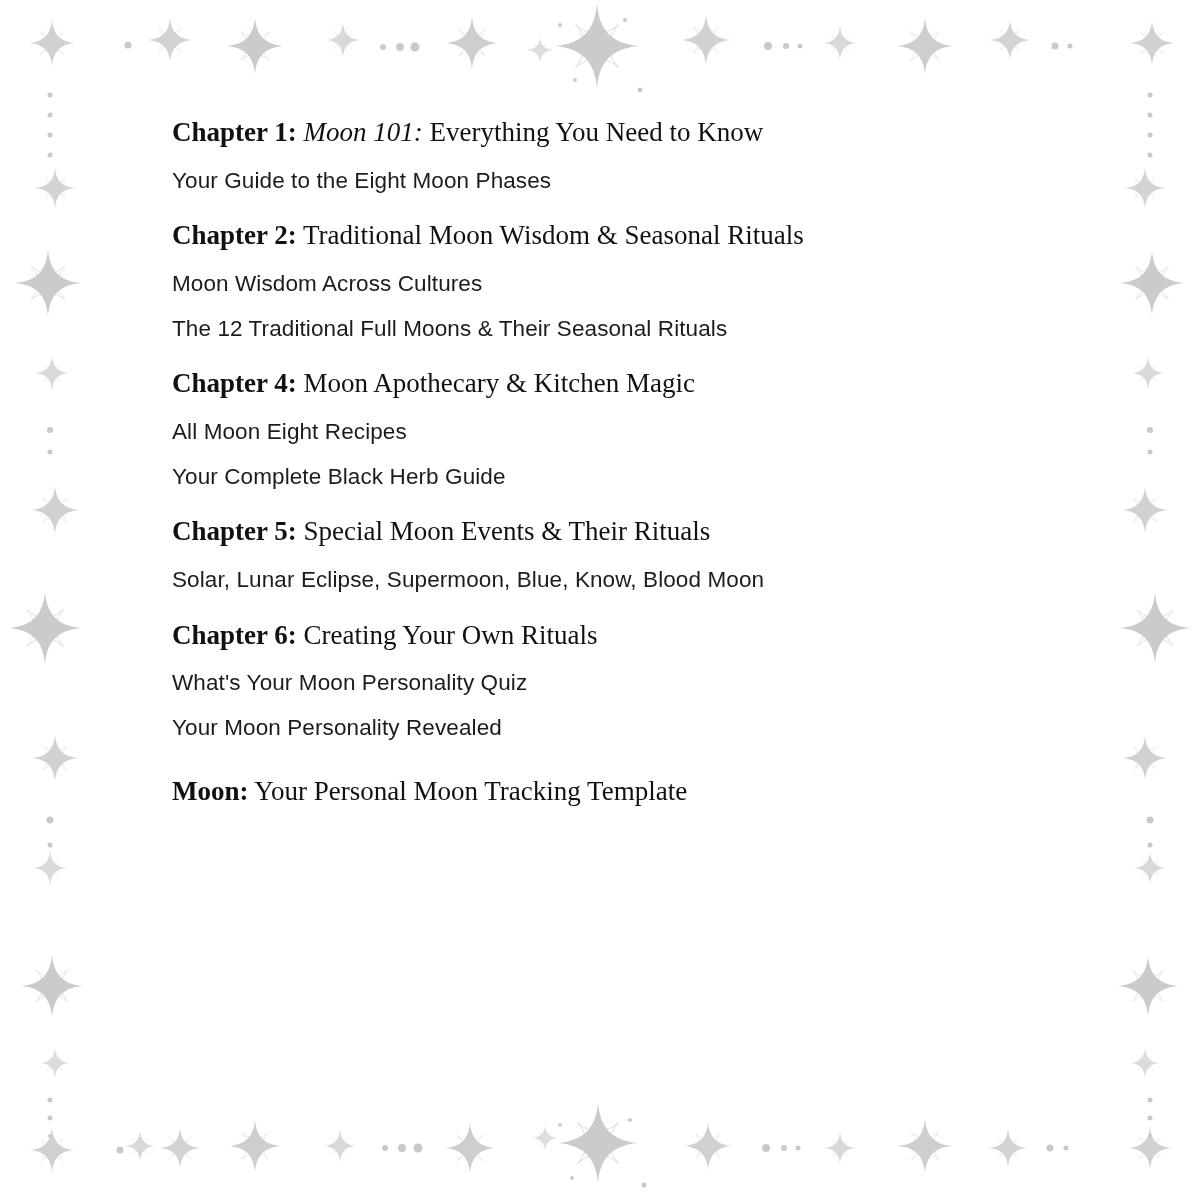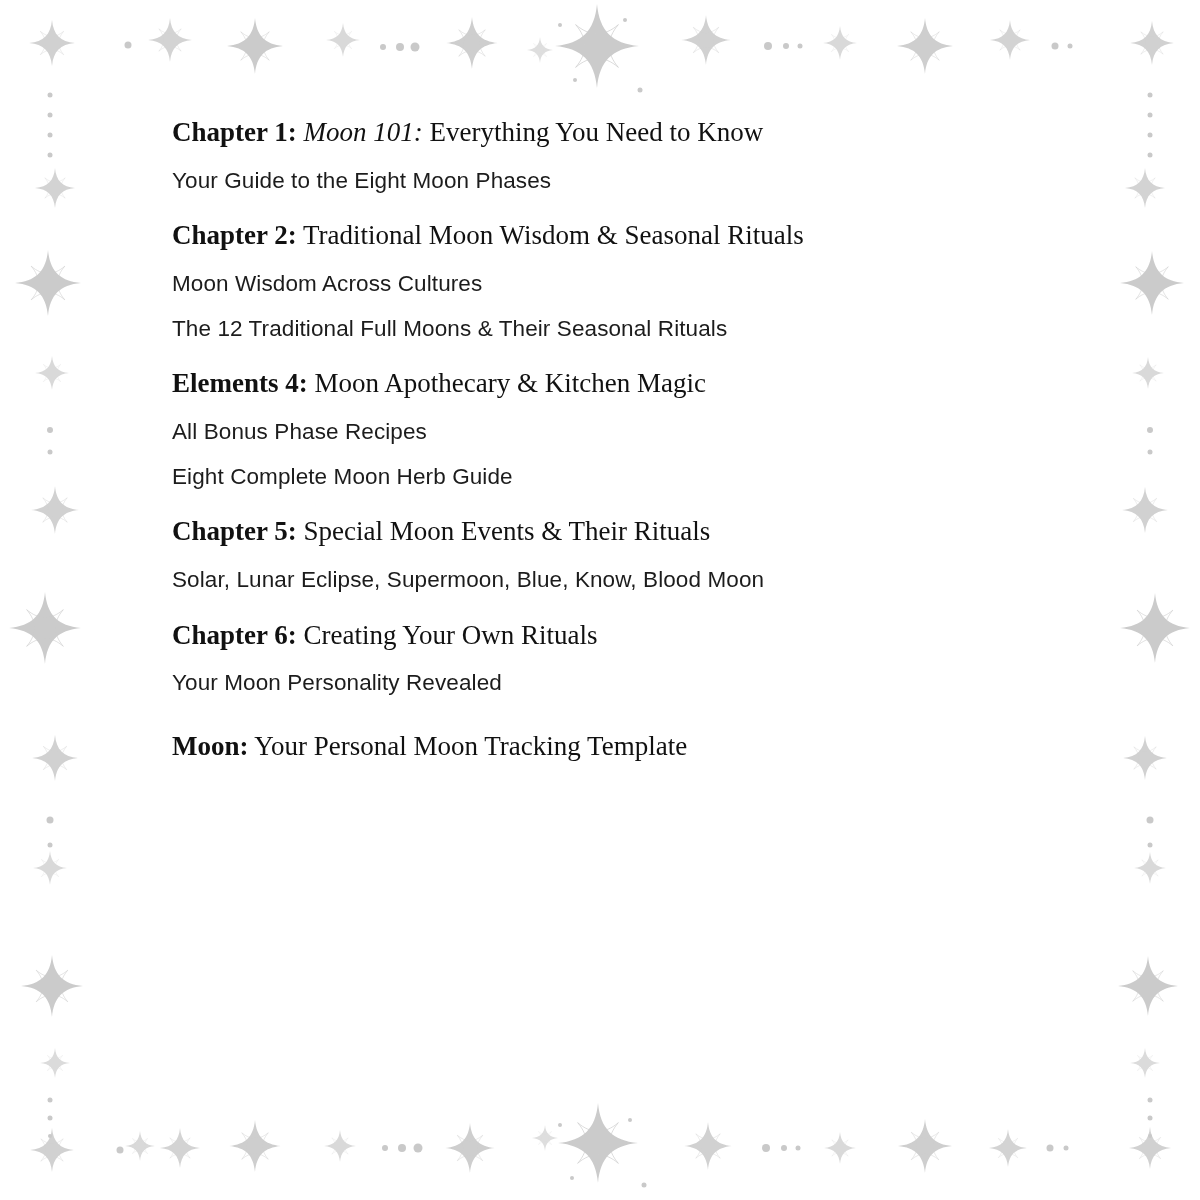--- a/index.html
+++ b/index.html
@@ -314,30 +314,31 @@
       <div class="group">
         <div class="chapter-line"><span class="chapter-label">Chapter 1:</span><span class="chapter-title"><span> </span><span class="ital">Moon 101:</span><span> Everything You Need to Know</span></span></div>
         <div class="sub-line">Your Guide to the Eight Moon Phases</div>
       </div>
       <div class="group">
         <div class="chapter-line"><span class="chapter-label">Chapter 2:</span><span class="chapter-title"><span> Traditional Moon Wisdom &amp; Seasonal Rituals</span></span></div>
         <div class="sub-line">Moon Wisdom Across Cultures</div>
         <div class="sub-line">The 12 Traditional Full Moons &amp; Their Seasonal Rituals</div>
       </div>
       <div class="group">
-        <div class="chapter-line"><span class="chapter-label">Elements 4:</span><span class="chapter-title"><span> Moon Apothecary &amp; Kitchen Magic</span></span></div>
-        <div class="sub-line">All Bonus Phase Recipes</div>
-        <div class="sub-line">Eight Complete Moon Herb Guide</div>
+        <div class="chapter-line"><span class="chapter-label">Chapter 4:</span><span class="chapter-title"><span> Moon Apothecary &amp; Kitchen Magic</span></span></div>
+        <div class="sub-line">All Moon Eight Recipes</div>
+        <div class="sub-line">Your Complete Black Herb Guide</div>
       </div>
       <div class="group">
         <div class="chapter-line"><span class="chapter-label">Chapter 5:</span><span class="chapter-title"><span> Special Moon Events &amp; Their Rituals</span></span></div>
         <div class="sub-line">Solar, Lunar Eclipse, Supermoon, Blue, Know, Blood Moon</div>
       </div>
       <div class="group">
         <div class="chapter-line"><span class="chapter-label">Chapter 6:</span><span class="chapter-title"><span> Creating Your Own Rituals</span></span></div>
+        <div class="sub-line">What's Your Moon Personality Quiz</div>
         <div class="sub-line">Your Moon Personality Revealed</div>
       </div>
       <div class="group bonus-group">
         <div class="chapter-line"><span class="chapter-label">Moon:</span><span class="chapter-title"><span> Your Personal Moon Tracking Template</span></span></div>
       </div>
     </div>
 
 </div>
 
 </body></html>

